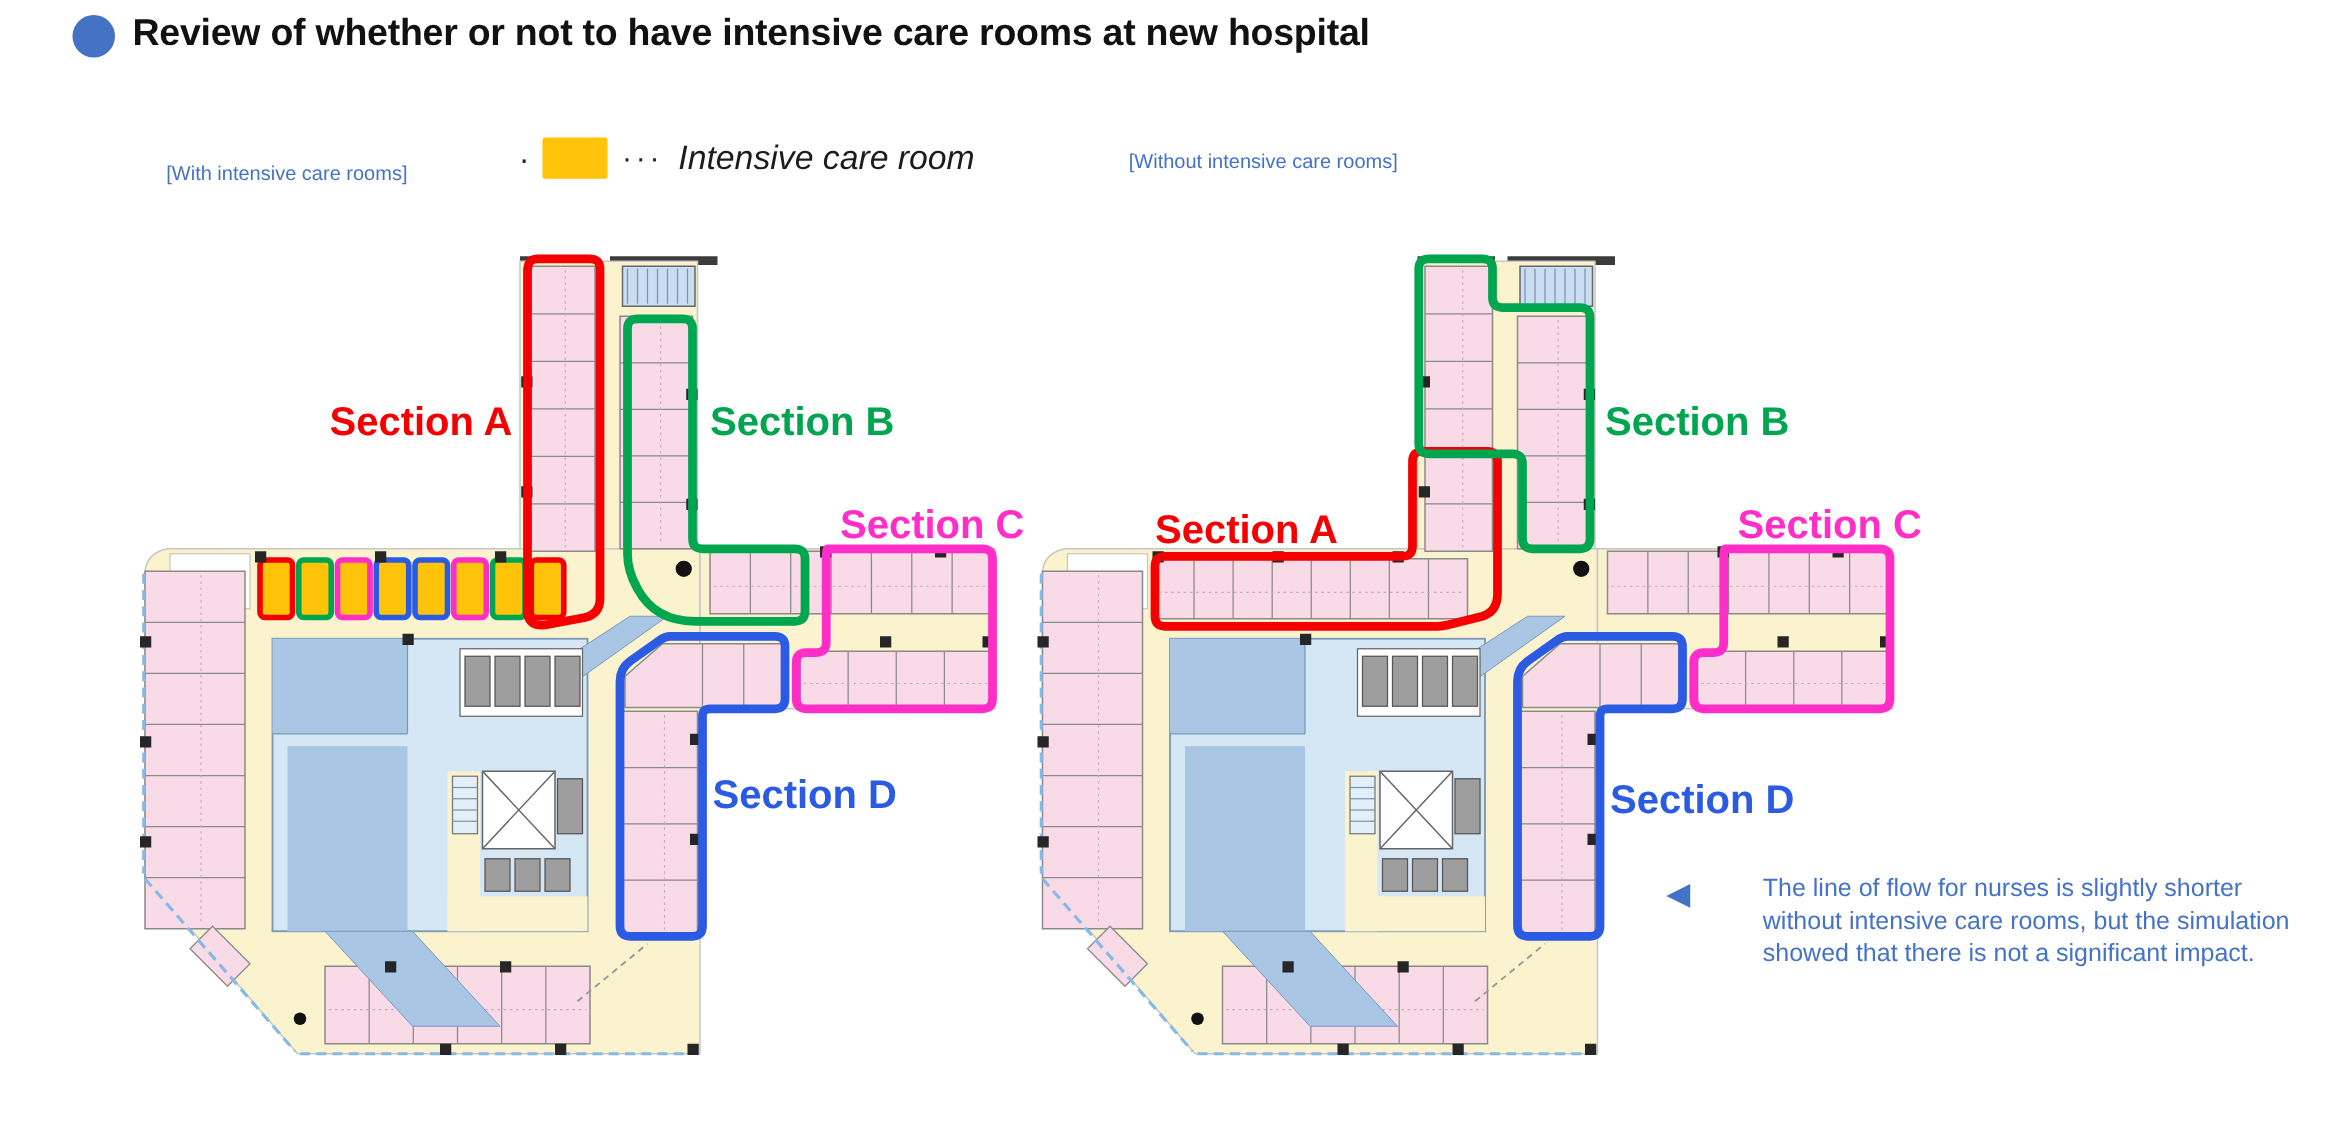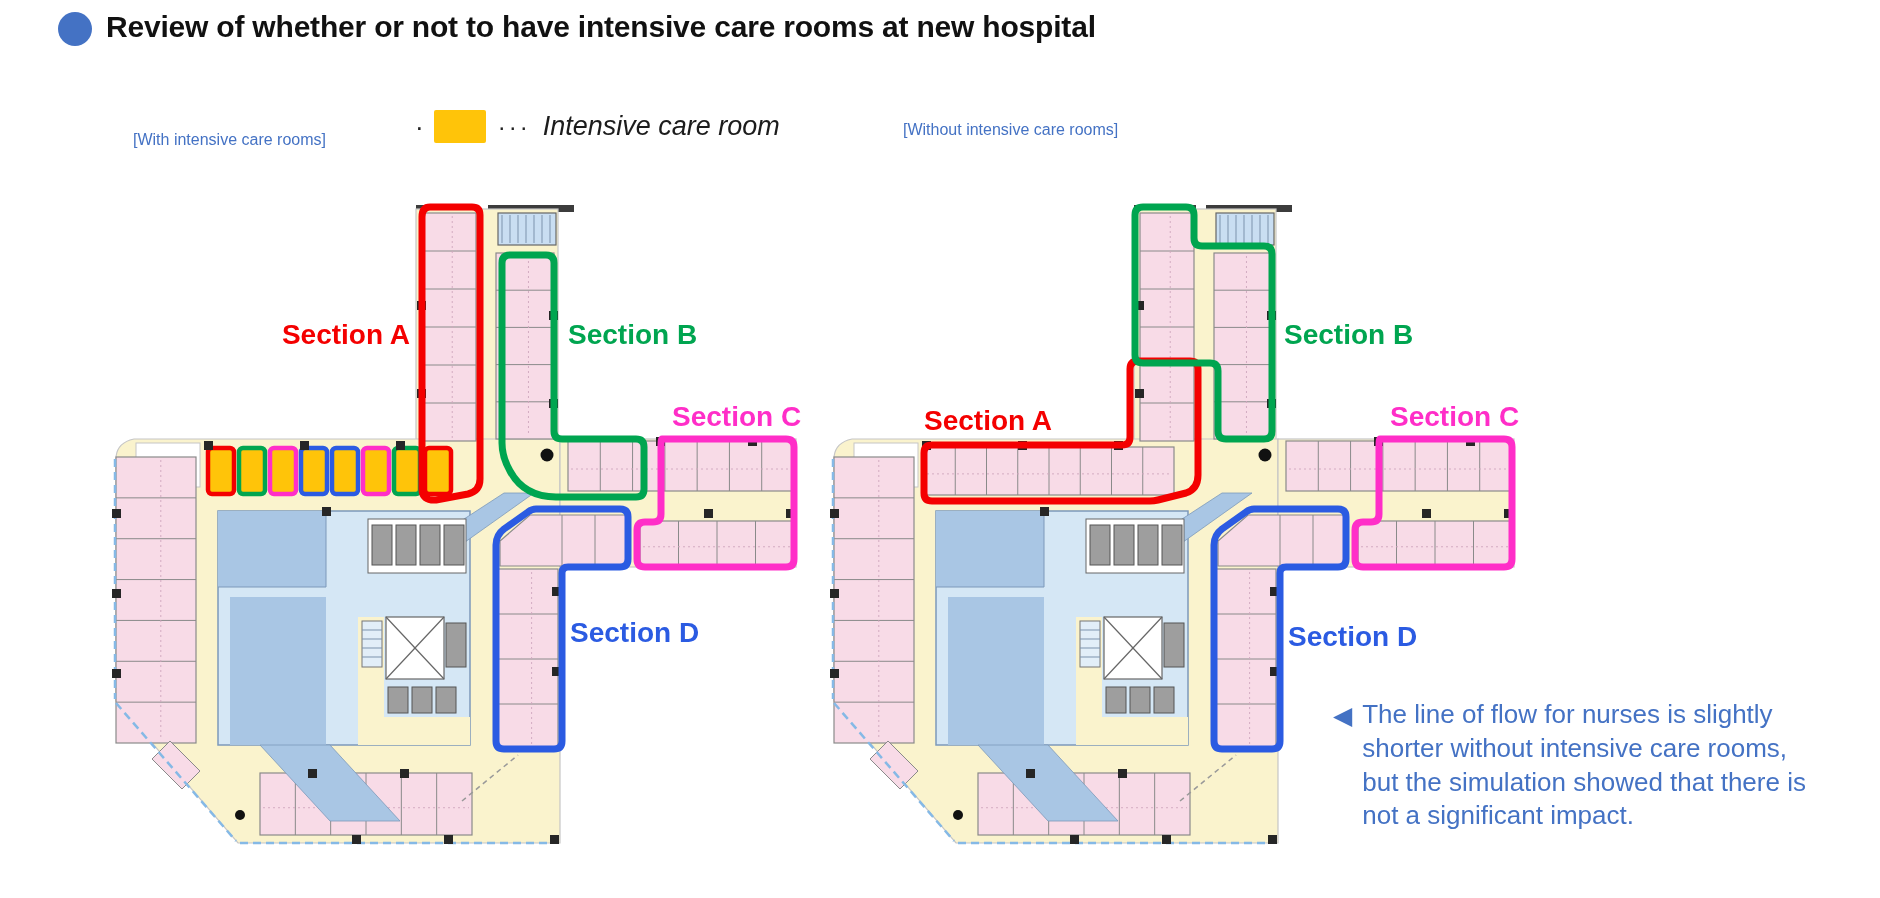--- a/index.html
+++ b/index.html
@@ -14,25 +14,25 @@
   #caption-without{left:903px;top:96px;width:350px;}
   
   #legend{position:absolute;left:415px;top:110px;display:flex;align-items:center;}
   #legend-bullet{font-size:26px;color:#222;margin-right:10px;line-height:1;}
   #legend-swatch{width:52px;height:33px;border-radius:2px;margin-right:12px;}
   #legend-dots{font-size:24px;color:#222;letter-spacing:3px;margin-right:12px;line-height:1;}
   #legend-label{font-size:27px;color:#1c1c1c;line-height:1;font-style:italic;}
   
   .plan{position:absolute;top:193px;width:700px;height:660px;}
   #plan-0{left:100px;} #plan-1{left:818px;}
-  .section-label{position:absolute;font-size:28px;font-weight:bold;white-space:nowrap;}
+  .section-label{position:absolute;font-size:32px;font-weight:bold;white-space:nowrap;}
   
   #note{position:absolute;left:1333px;top:698px;width:520px;display:flex;align-items:flex-start;}
   #note-arrow{font-size:25px;line-height:1.25;margin:2px 10px 0 0;flex:0 0 auto;}
-  #note-text{font-size:26px;line-height:1.3;width:462px;}
+  #note-text{font-size:20px;line-height:1.3;width:462px;margin-left:48px;}
 </style>
 </head>
 <body>
 
 <div id="title-row">
   <div id="title-bullet" style="background: rgb(68, 114, 196);"></div>
   <div id="page-title" style="color: rgb(17, 17, 17);">Review of whether or not to have intensive care rooms at new hospital</div>
 </div>
 
 <div class="plan-caption" id="caption-with" style="color: rgb(68, 114, 196);">[With intensive care rooms]</div>

